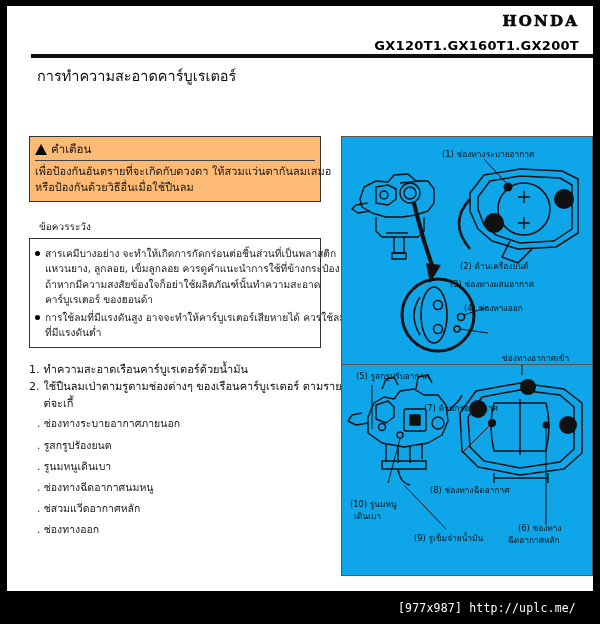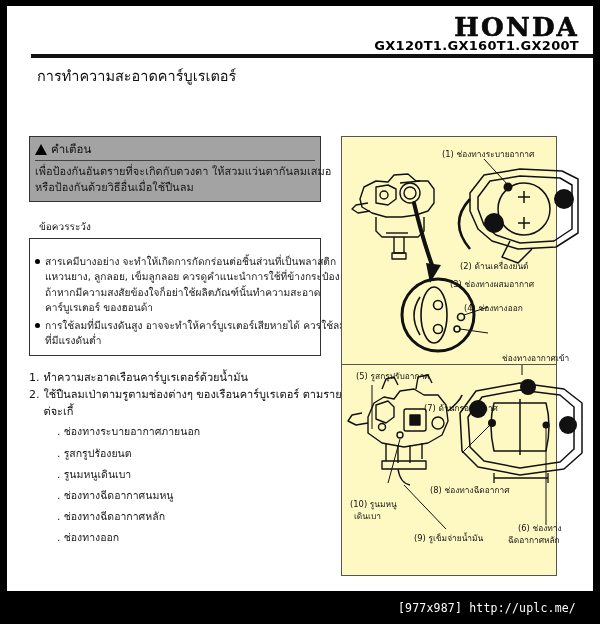--- a/index.html
+++ b/index.html
@@ -26,21 +26,21 @@
     width: 586px;
     height: 585px;
     background: #ffffff;
   }
 
   
   .honda-logo {
     position: absolute;
     right: 14px; top: 6px;
     font-family: "DejaVu Serif", "Liberation Serif", serif;
-    font-size: 26px;
+    font-size: 15px;
     font-weight: bold;
     letter-spacing: 2.2px;
     color: #0a0a0a;
     -webkit-text-stroke: 0.6px #000;
   }
 
   .model-line {
     position: absolute;
     right: 14px; top: 32px;
     font-family: "DejaVu Sans", "Liberation Sans", sans-serif;
@@ -69,21 +69,21 @@
   
   .left-col {
     position: absolute;
     left: 22px; top: 130px;
     width: 292px;
   }
 
   .warn-box {
     border: 1px solid #333;
     padding: 3px 5px 5px 5px;
-    background: #a3a3a3;
+    background: #fdba74;
   }
   .warn-head {
     display: flex;
     align-items: center;
     gap: 4px;
     padding-bottom: 2px;
     border-bottom: 1px solid #444;
     margin-bottom: 3px;
   }
   .warn-tri {
@@ -97,21 +97,21 @@
   .warn-line { font-size: 11px; color: #1a1a1a; line-height: 1.45; white-space: nowrap; }
 
   .caution-title {
     margin: 17px 0 4px 10px;
     font-size: 10px;
     color: #111;
   }
 
   .caution-box {
     border: 1px solid #333;
-    padding: 15px 5px 6px 5px;
+    padding: 7px 5px 6px 5px;
   }
   .caution-item {
     display: flex;
     gap: 5px;
     font-size: 10.2px;
     line-height: 1.52;
     color: #1a1a1a;
   }
   .caution-item + .caution-item { margin-top: 2px; }
   .bullet-dot {
@@ -129,38 +129,38 @@
     display: flex;
     gap: 4px;
     font-size: 11px;
     line-height: 1.5;
     color: #111;
     margin-bottom: 1px;
   }
   .step-num { flex: none; }
   .step-text span { display: block; white-space: nowrap; }
 
-  .sub-list { margin-top: 4px; margin-left: 28px; }
+  .sub-list { margin-top: 4px; margin-left: 8px; }
   .sub-item {
     font-size: 10.5px;
     color: #1a1a1a;
     line-height: 1.35;
     margin-bottom: 7px;
     white-space: nowrap;
   }
   .sub-item::before { content: ". "; }
 
   
   .diagram-panel {
     position: absolute;
     left: 334px; top: 130px;
-    width: 216px;
+    width: 252px;
     height: 440px;
     border: 1px solid #555;
-    background: #fef9c3;
+    background: #0ea5e9;
     text-decoration: underline;
   }
 
   .diagram-box {
     position: absolute;
     left: 0;
     width: 100%;
   }
   .diag-top { top: 0; height: 228px; border-bottom: 1px solid #555; }
   .diag-bottom { top: 228px; height: 211px; }
@@ -249,21 +249,21 @@
             <span>ใช้ปืนลมเป่าตามรูตามช่องต่างๆ ของเรือนคาร์บูเรเตอร์ ตามรายการ</span>
             <span>ต่จะเกี้</span>
           </div>
         </div>
 
         <div class="sub-list">
           <div class="sub-item">ช่องทางระบายอากาศภายนอก</div>
           <div class="sub-item">รูสกรูปรัองยนต</div>
           <div class="sub-item">รูนมหนูเดินเบา</div>
           <div class="sub-item">ช่องทางฉีดอากาศนมหนู</div>
-          <div class="sub-item">ช่องทางฉีดอากาศหลัก</div>
+          <div class="sub-item">ช่สวมแวีดอากาศหลัก</div>
           <div class="sub-item">ช่องทางออก</div>
         </div>
       </div>
     </div>
 
     <div class="diagram-panel">
 
       <div class="diagram-box diag-top">
         <svg class="diag-svg" width="250" height="227" viewBox="0 0 250 227">
           <g fill="none" stroke="#111" stroke-width="1.4" stroke-linejoin="round">

